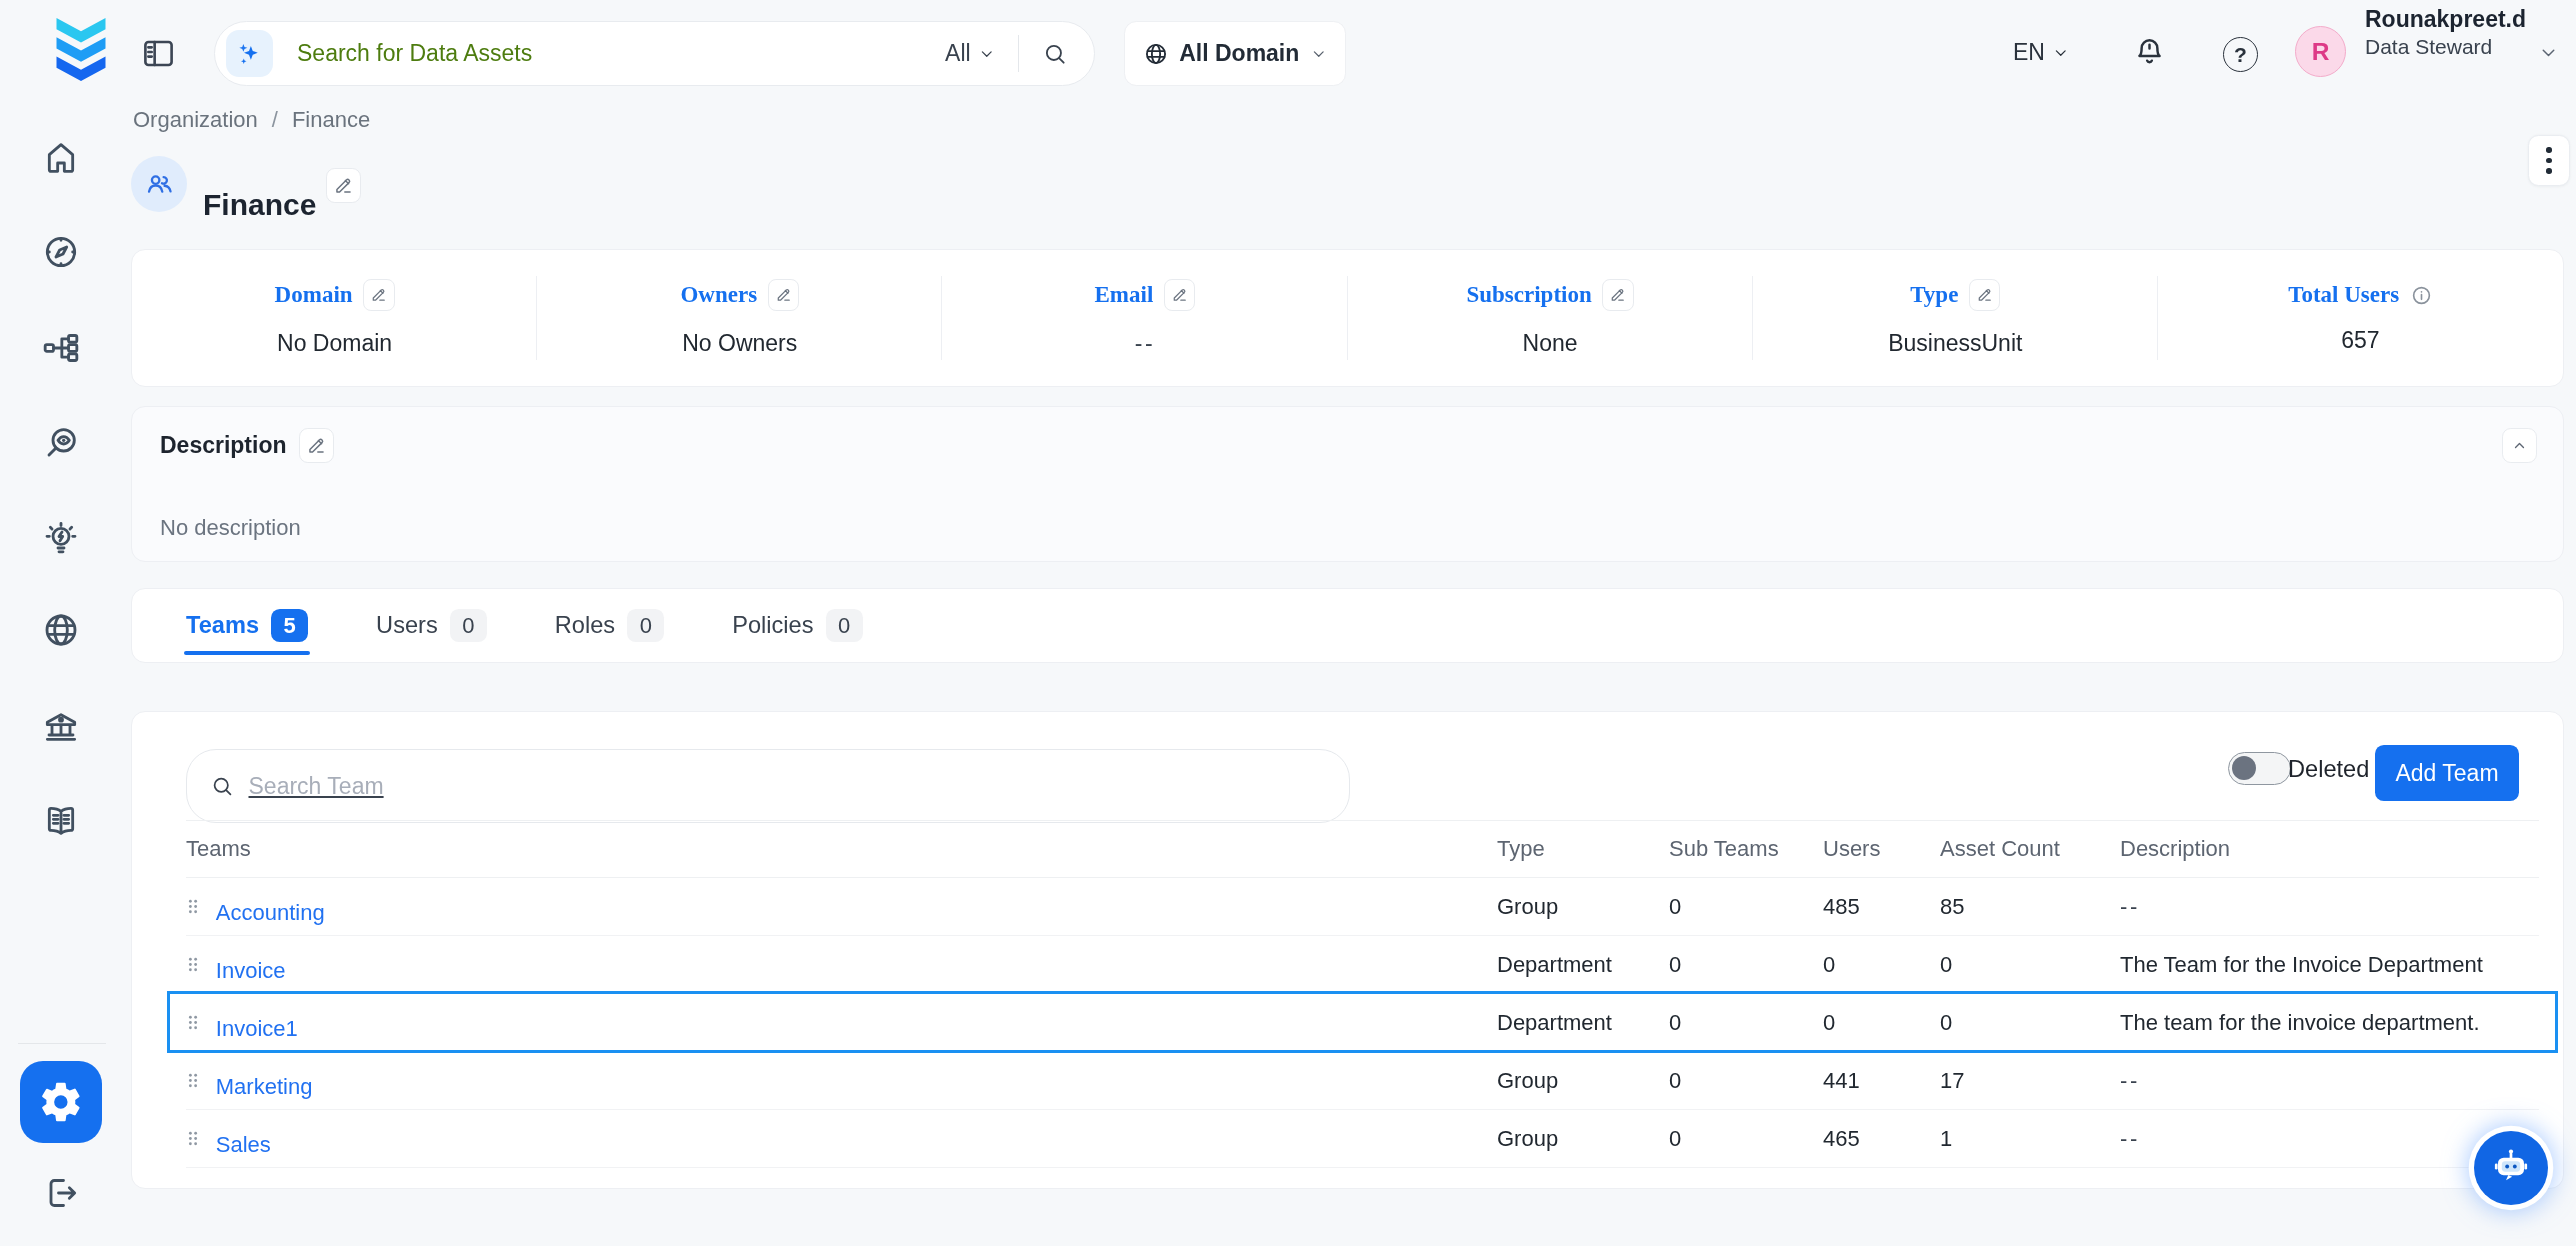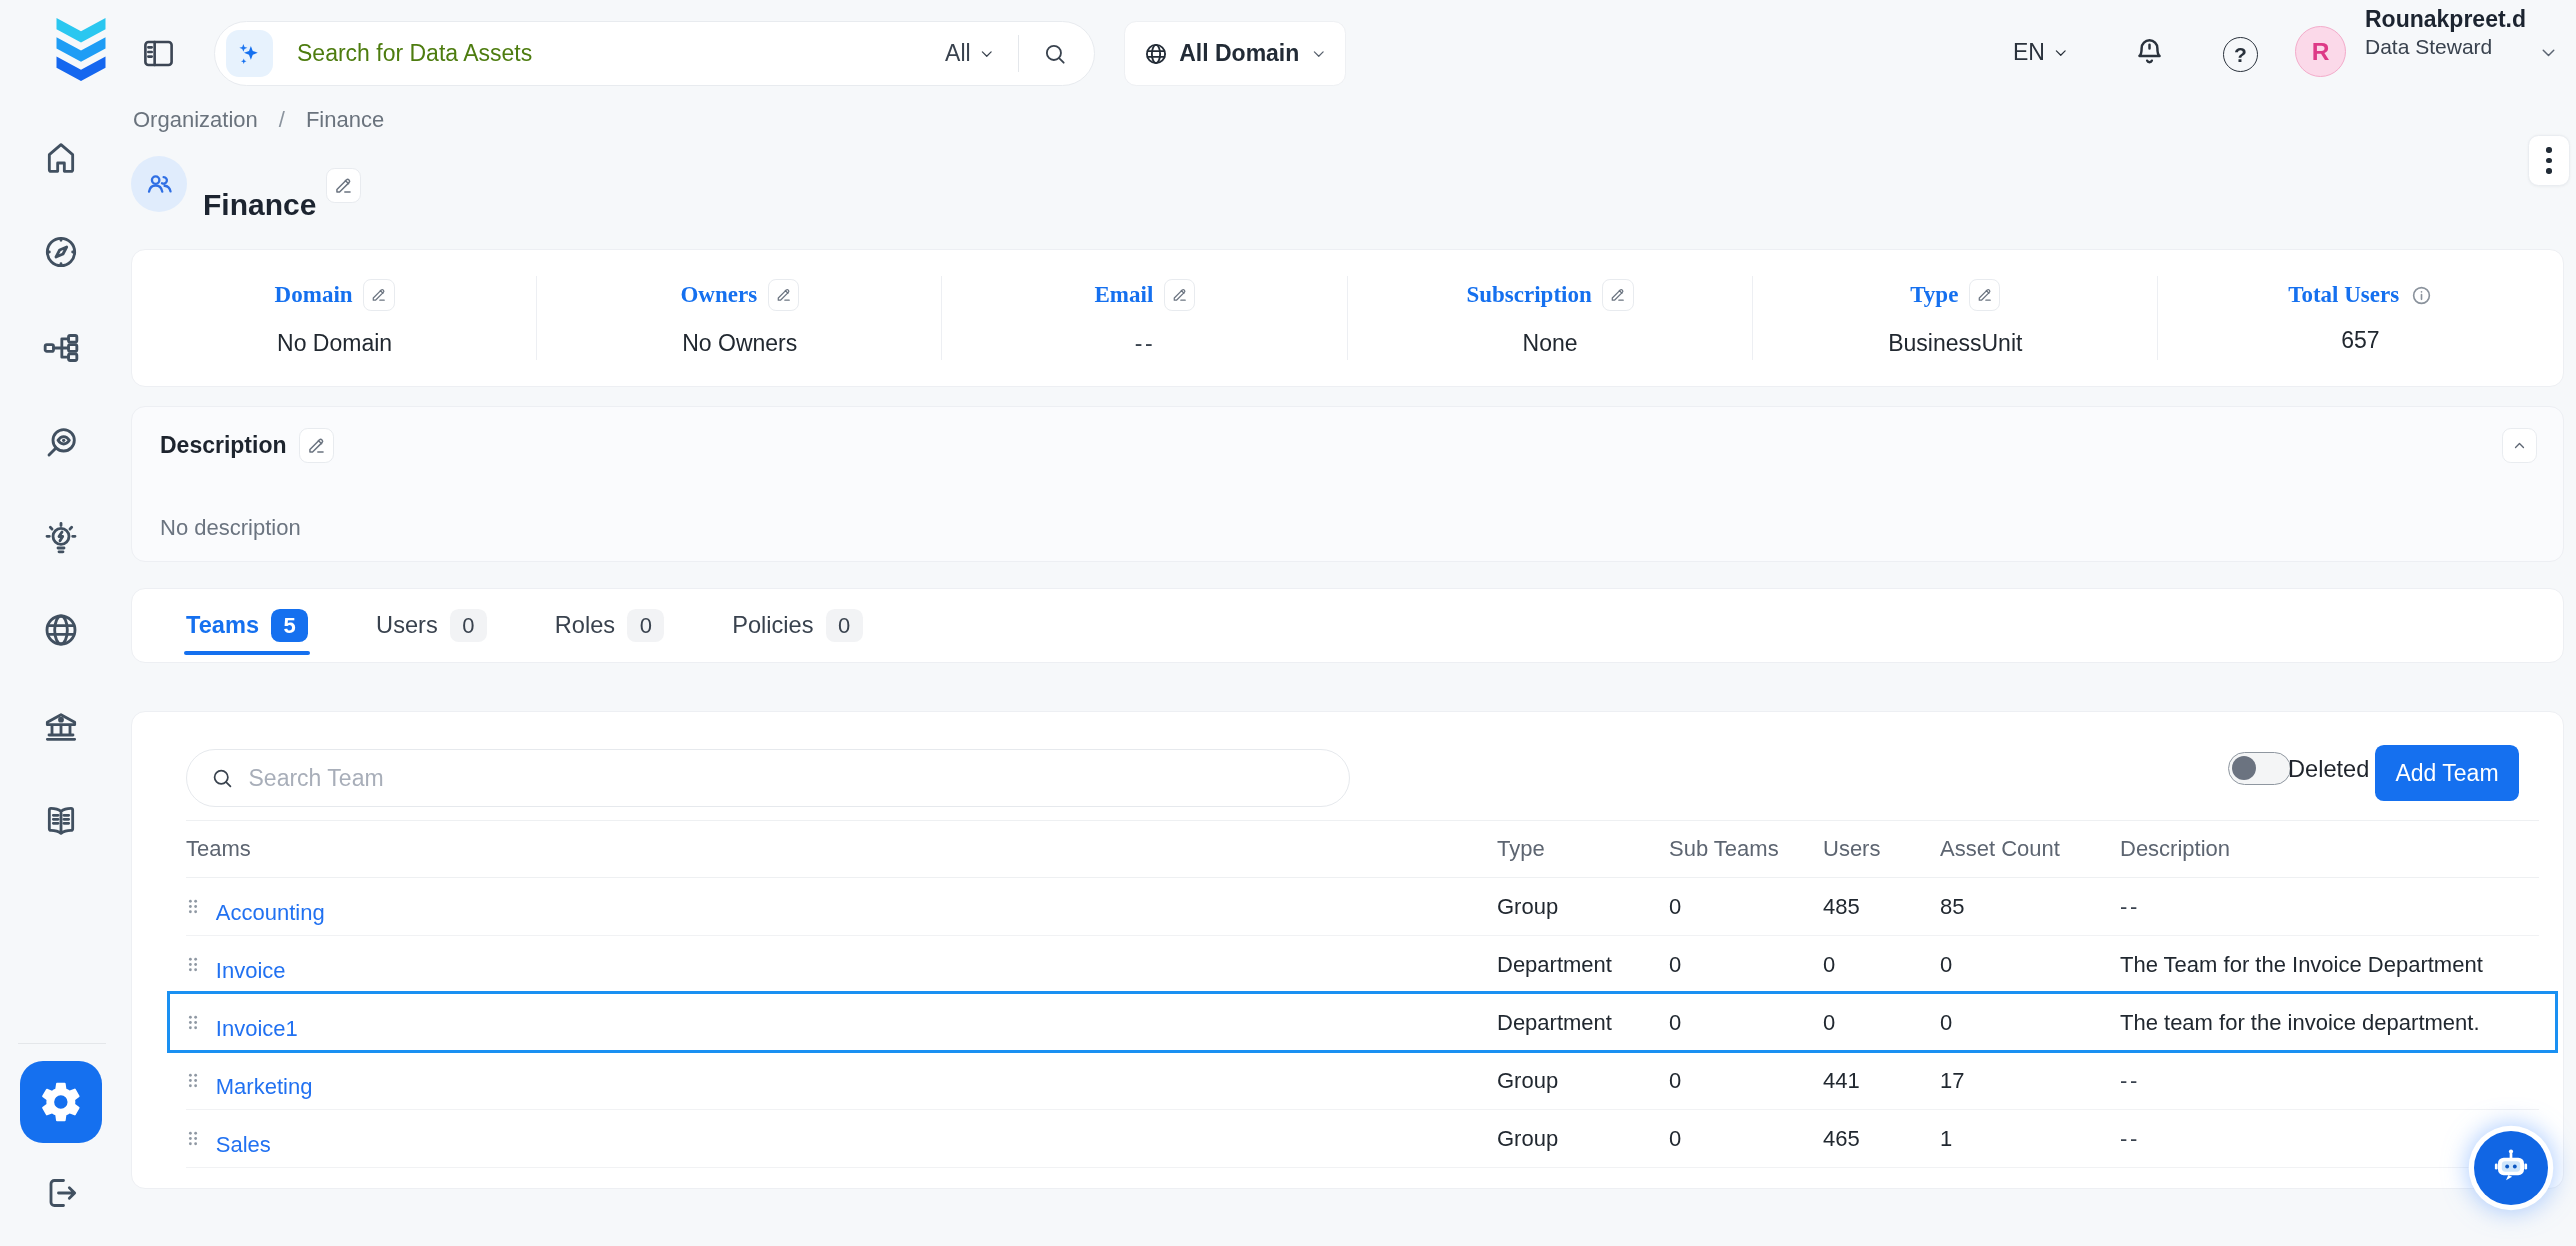--- a/index.html
+++ b/index.html
@@ -29,21 +29,21 @@
   .lang{position:absolute;left:2013px;top:39px;display:flex;align-items:center;gap:7px;font-size:23px;color:#2a323c;}
   .bell-btn{position:absolute;left:2132px;top:35px;color:#2a323c;}
   .help-btn{position:absolute;left:2223px;top:37px;width:33px;height:33px;border:1.8px solid #2a323c;border-radius:50%;color:#2a323c;font-size:21px;font-weight:700;display:flex;align-items:center;justify-content:center;}
   .avatar{position:absolute;left:2295px;top:26px;width:51px;height:51px;border-radius:50%;background:#fbd9e9;border:1.8px solid #f3abca;box-sizing:border-box;display:flex;align-items:center;justify-content:center;font-size:24.5px;font-weight:700;color:#dd3a87;}
   .user-block{position:absolute;left:2365px;top:5px;line-height:1.25;}
   .user-name{font-size:23px;font-weight:700;color:#1c2430;}
   .user-role{font-size:21px;color:#39424e;}
   .user-chevron{position:absolute;left:2538px;top:42px;color:#5c6572;}
 
   
-  .breadcrumb{position:absolute;left:133px;top:107px;display:flex;gap:21px;font-size:22px;color:#6a737d;}
+  .breadcrumb{position:absolute;left:133px;top:107px;display:flex;gap:14px;font-size:22px;color:#6a737d;}
   .crumb-sep{color:#8b949e;}
   .team-avatar{position:absolute;left:131px;top:156px;width:56px;height:56px;border-radius:50%;background:#e0ecfc;display:flex;align-items:center;justify-content:center;color:#2f6fe4;}
   .page-title{position:absolute;left:203px;top:168px;font-size:30px;font-weight:700;color:#1c2430;}
   .title-edit{position:absolute;left:326px;top:168px;}
   .edit-btn{width:35px;height:35px;background:#fff;border:0.9px solid #e8ebef;border-radius:8.8px;display:flex;align-items:center;justify-content:center;color:#6b7480;box-sizing:border-box;}
   .edit-btn.small{width:31.5px;height:31.5px;border-radius:7.9px;}
   .kebab-btn{position:absolute;left:2528px;top:135px;width:42px;height:51px;background:#fff;border:0.9px solid #eaedf1;border-radius:10.5px;display:flex;align-items:center;justify-content:center;box-sizing:border-box;box-shadow:0 0.9px 2.6px rgba(20,30,50,.05);}
   .kebab-btn .dots{display:flex;flex-direction:column;gap:5.3px;}
   .kebab-btn .dots i{width:5.3px;height:5.3px;border-radius:50%;background:#212b36;}
 
@@ -67,21 +67,21 @@
   .tabs-card{position:absolute;left:131px;top:588px;width:2433px;height:75px;background:#fff;border:0.9px solid #edeff3;border-radius:14px;box-sizing:border-box;display:flex;align-items:center;padding-left:54px;gap:68px;}
   .tab{position:relative;display:inline-flex;align-items:center;gap:12.3px;cursor:pointer;}
   .tab .t-label{font-size:23.6px;color:#39424e;}
   .tab .t-badge{min-width:21px;height:33px;padding:0 7.9px;border-radius:8.8px;background:#f2f3f5;color:#39424e;font-size:22px;display:flex;align-items:center;justify-content:center;}
   .tab.active .t-label{color:#1570ef;font-weight:700;}
   .tab.active .t-badge{background:#1570ef;color:#fff;font-weight:700;}
   .tab.active::after{content:'';position:absolute;left:-1.8px;right:-1.8px;top:42px;height:4.4px;border-radius:2.6px;background:#1570ef;}
 
   
   .table-card{position:absolute;left:131px;top:711px;width:2433px;height:478px;background:#fff;border:0.9px solid #edeff3;border-radius:14px;box-sizing:border-box;}
-  .team-search{position:absolute;left:54px;top:37px;width:1164px;height:58px;border:0.9px solid #e6e9ed;border-radius:30px;display:flex;align-items:center;box-sizing:border-box;color:#39424e;}
+  .team-search{position:absolute;left:54px;top:37px;width:1164px;height:74px;border:0.9px solid #e6e9ed;border-radius:30px;display:flex;align-items:center;box-sizing:border-box;color:#39424e;text-decoration:underline;}
   .team-search svg{margin-left:23px;}
   .team-search .ph{margin-left:14px;font-size:23px;color:#a8aeb9;}
   .toggle{position:absolute;left:2096px;top:40px;width:63px;height:33px;border:1.8px solid #8f97a0;border-radius:17.5px;background:#f4f5f6;box-sizing:border-box;}
   .toggle .knob{position:absolute;left:2.6px;top:2.6px;width:24.5px;height:24.5px;border-radius:50%;background:#6b7380;}
   .toggle-label{position:absolute;left:2156px;top:44px;font-size:23.6px;color:#1f242c;}
   .add-team-btn{position:absolute;left:2243px;top:33px;width:144px;height:56px;background:#1570ef;border:none;border-radius:8.8px;color:#fff;font-size:23px;font-family:inherit;display:flex;align-items:center;justify-content:center;cursor:pointer;}
   .grid{position:absolute;left:54px;top:108px;width:2353px;}
   .grid-row{display:flex;align-items:center;height:57px;border-bottom:0.9px solid #f1f2f4;position:relative;}
   .grid-head{height:56px;border-top:0.9px solid #eef0f2;border-bottom:0.9px solid #eef0f2;}
   .grid-head .cell{font-size:22px;font-weight:500;color:#5d6571;}

